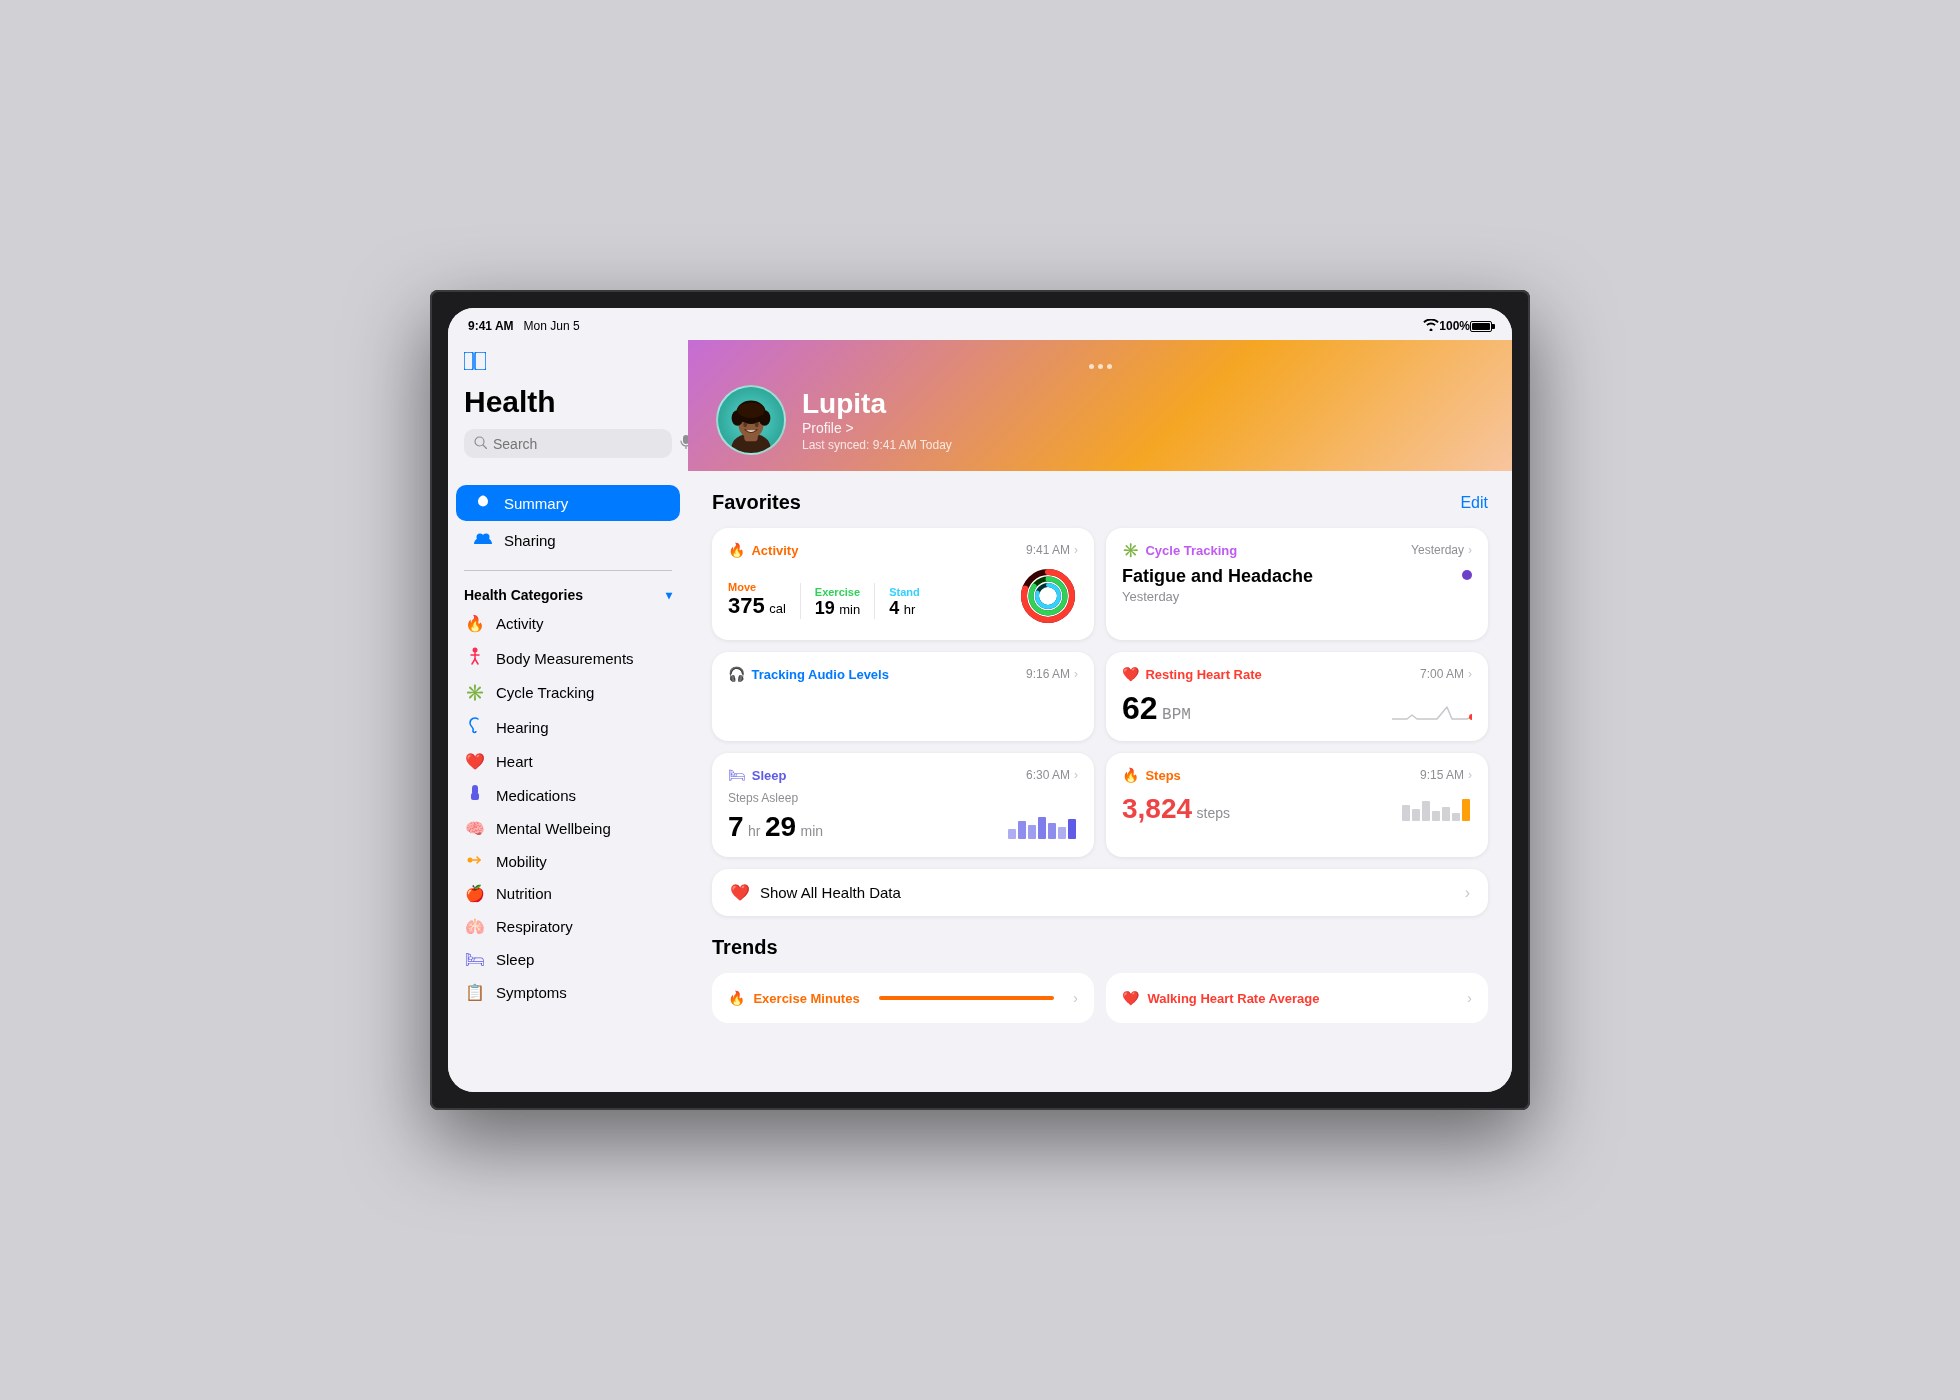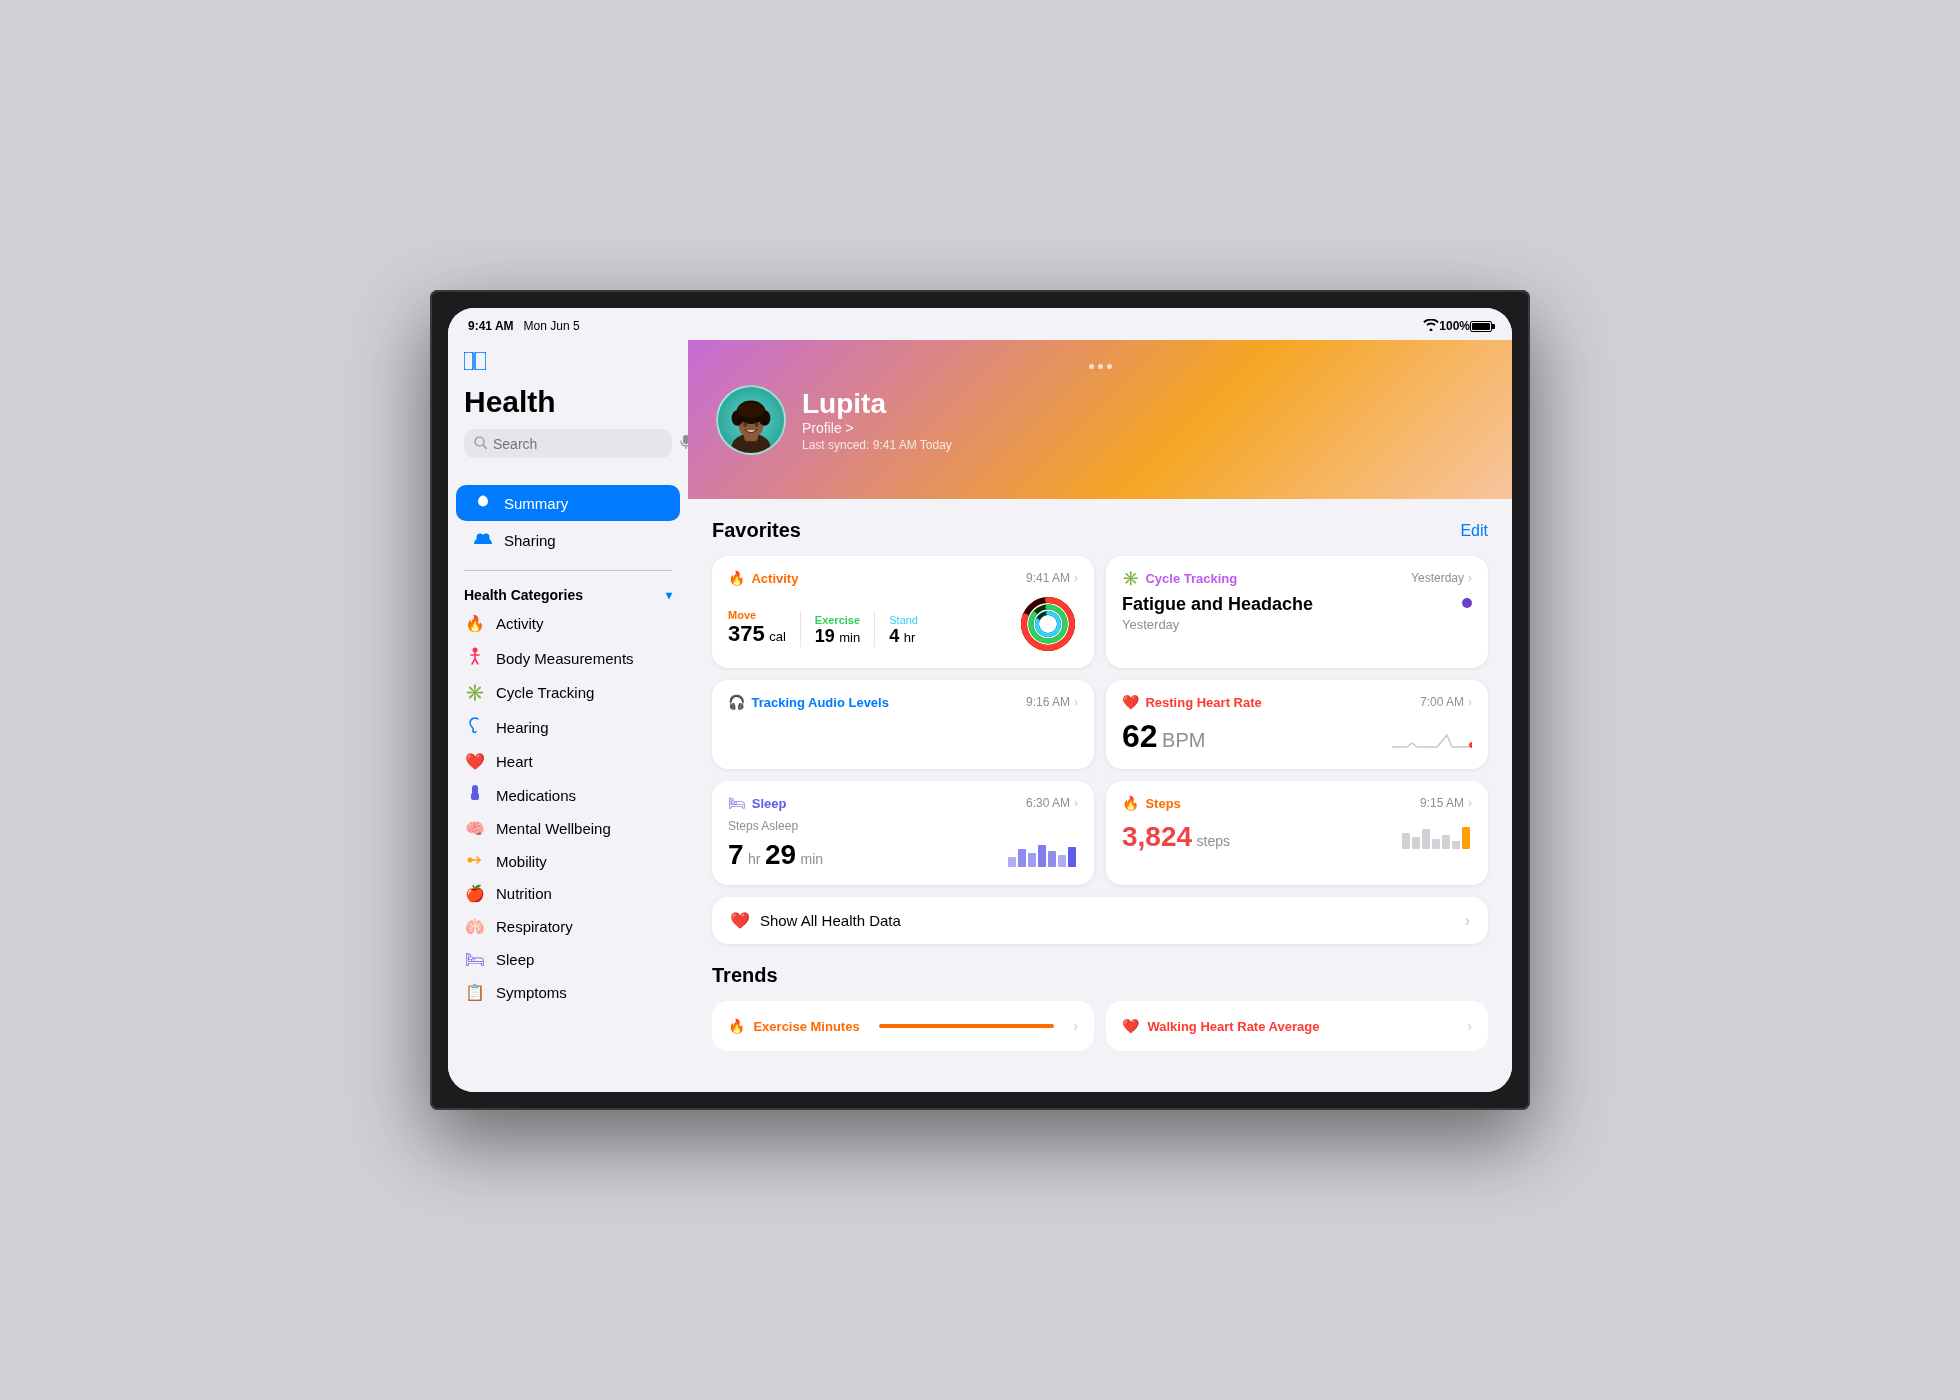--- a/index.html
+++ b/index.html
@@ -194,21 +194,21 @@
     
     .main-content {
       flex: 1;
       overflow-y: auto;
       background: #f2f2f7;
     }
 
     
     .profile-header {
       background: linear-gradient(135deg, #c56cd6 0%, #f5a623 60%, #f7c59f 100%);
-      padding: 24px 28px 44px;
+      padding: 24px 28px 16px;
       position: relative;
     }
 
     .top-dots {
       display: flex;
       justify-content: center;
       gap: 4px;
       margin-bottom: 16px;
     }
     .dot { width: 5px; height: 5px; background: rgba(255,255,255,0.7); border-radius: 50%; }
@@ -313,21 +313,21 @@
 
     
     .activity-metrics {
       display: flex;
       gap: 16px;
       align-items: flex-start;
     }
     .metric-label { font-size: 11px; color: #8e8e93; }
     .metric-label.orange { color: #ff6b00; font-weight: 600; }
     .metric-label.green { color: #30d158; font-weight: 600; margin-top: 20px; }
-    .metric-label.cyan { color: #32d2ff; font-weight: 400; text-align: right; }
+    .metric-label.cyan { color: #32d2ff; font-weight: 700; text-align: right; }
 
     .metric-value { font-size: 22px; font-weight: 700; color: #000; }
     .metric-unit { font-size: 13px; font-weight: 400; color: #000; }
 
     
     .activity-ring-container {
       display: flex;
       align-items: center;
       justify-content: center;
       width: 60px;
@@ -401,22 +401,23 @@
     }
 
     
     .heart-rate-value {
       font-size: 32px;
       font-weight: 700;
       color: #000;
     }
 
     .heart-rate-unit {
-      font-size: 20px;
+      font-size: 16px;
       color: #8e8e93;
+      font-family: Liberation Mono, monospace;
     }
 
     
     .sleep-value {
       font-size: 28px;
       font-weight: 700;
       color: #000;
     }
 
     .sleep-label {

